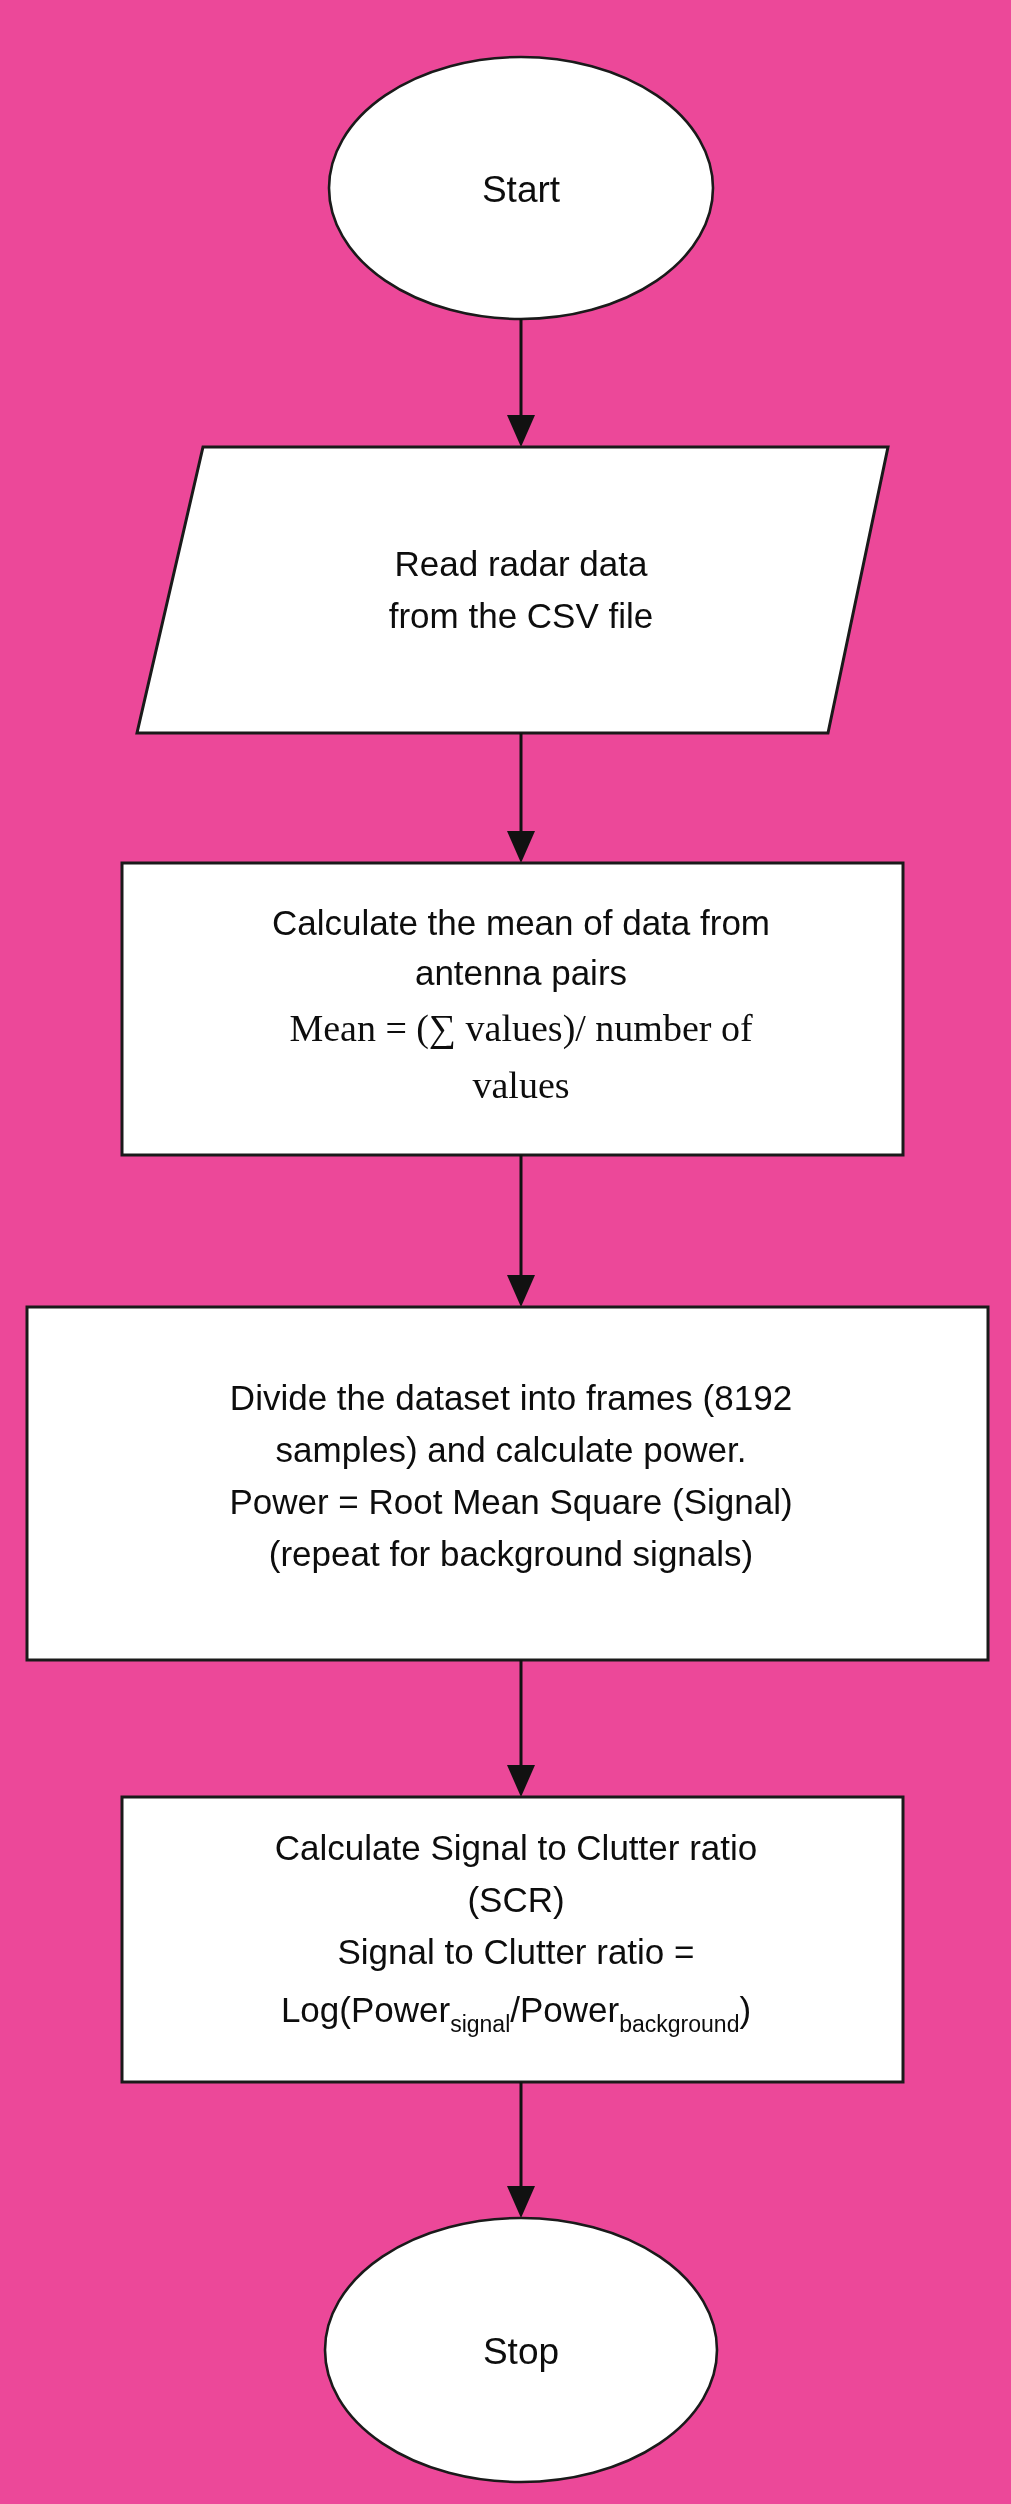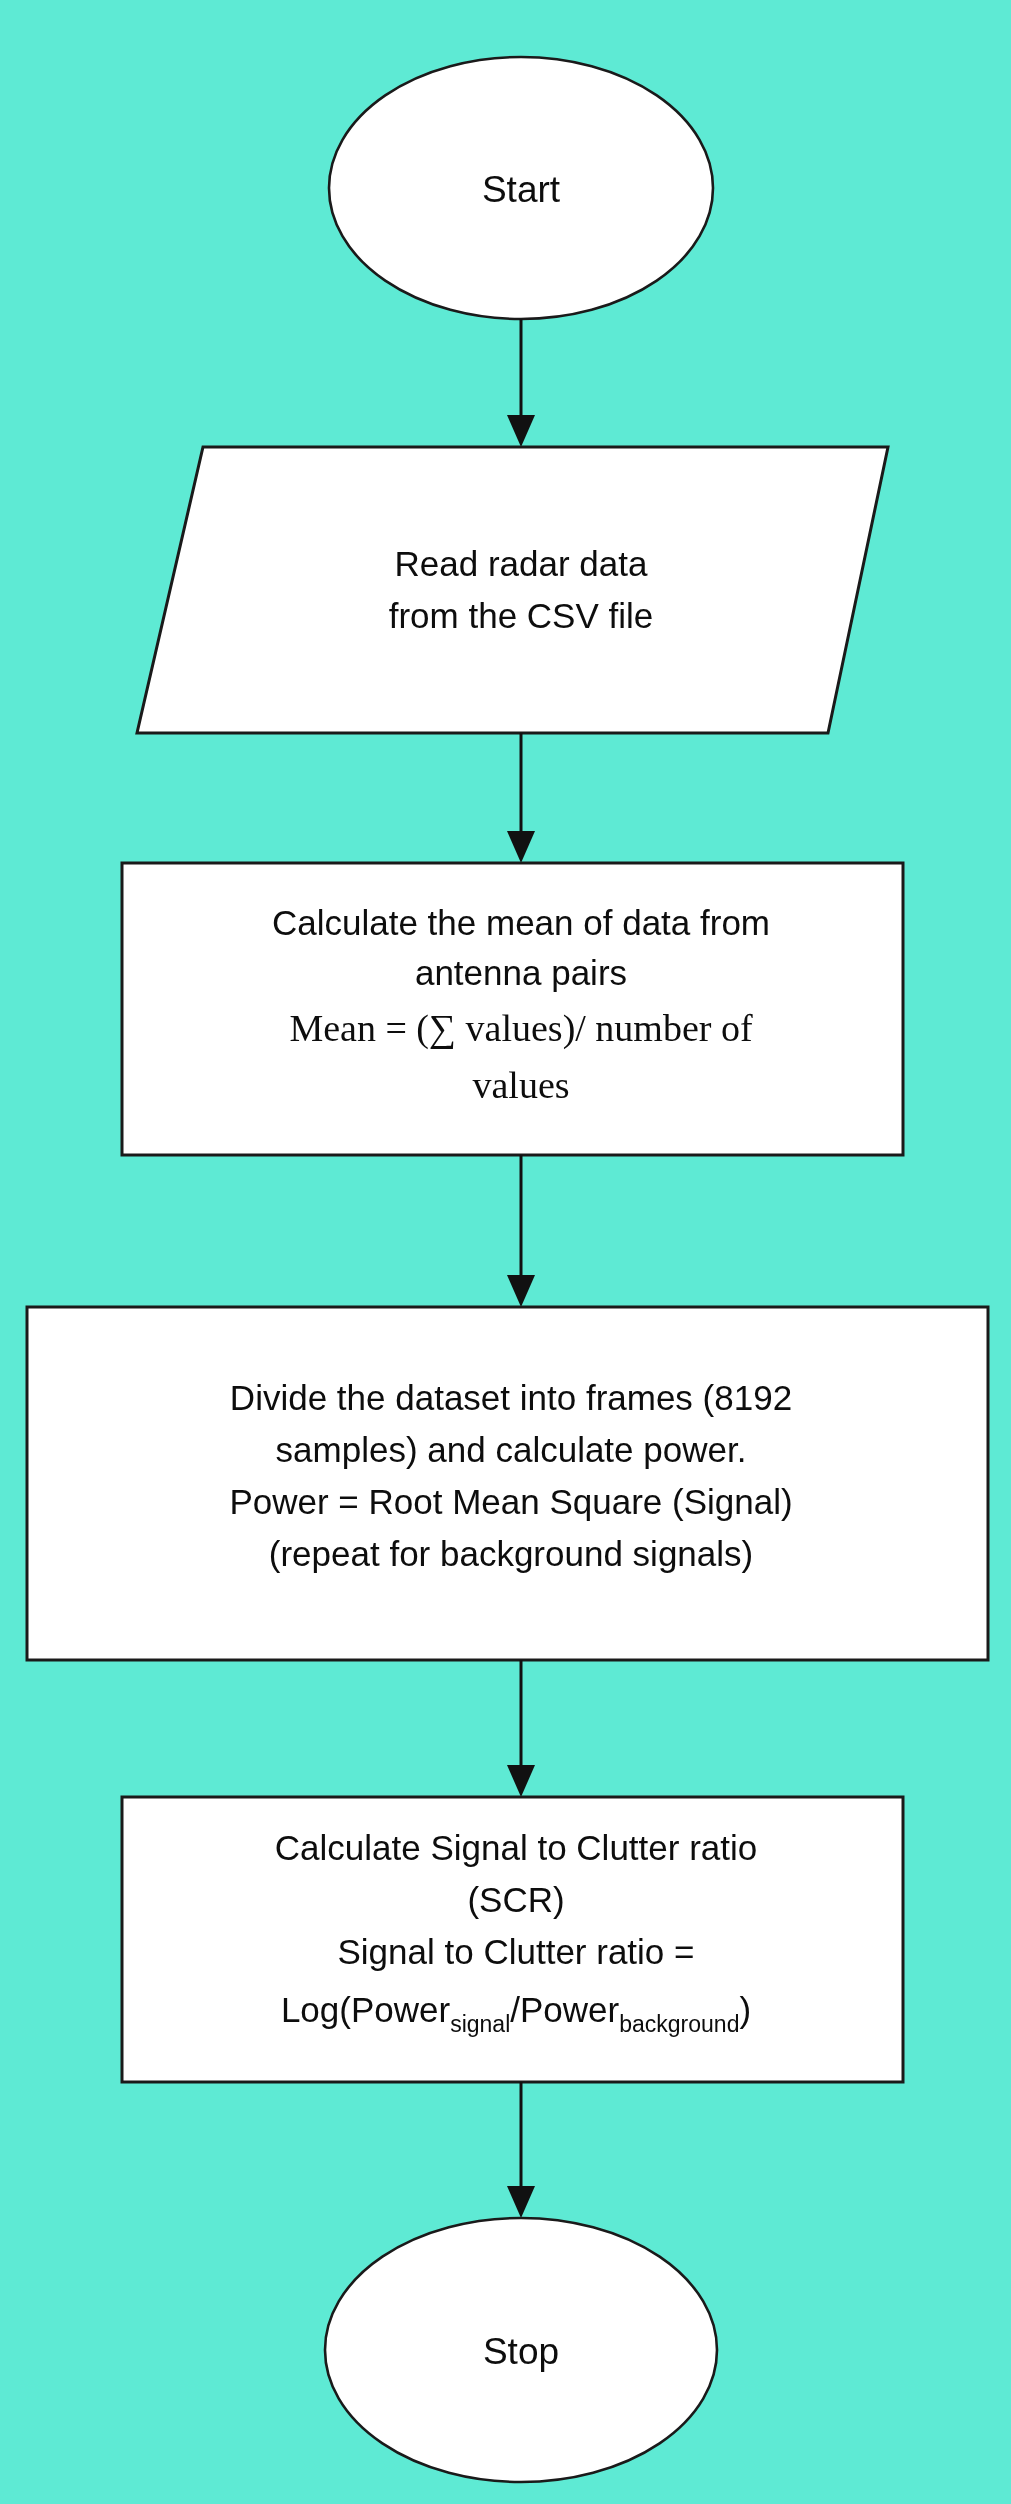--- a/index.html
+++ b/index.html
@@ -11,21 +11,21 @@
   body {
     width: 1011px;
     height: 2504px;
     font-family: "Liberation Sans", sans-serif;
     overflow: hidden;
   }
   #flowchart-root {
     position: relative;
     width: 1011px;
     height: 2504px;
-    background: #5eead4;
+    background: #ec4899;
   }
   svg.chart-svg {
     display: block;
     width: 1011px;
     height: 2504px;
   }
   .shape-stroke {
     fill: #ffffff;
     stroke: #1a1a1a;
     stroke-width: 3;

